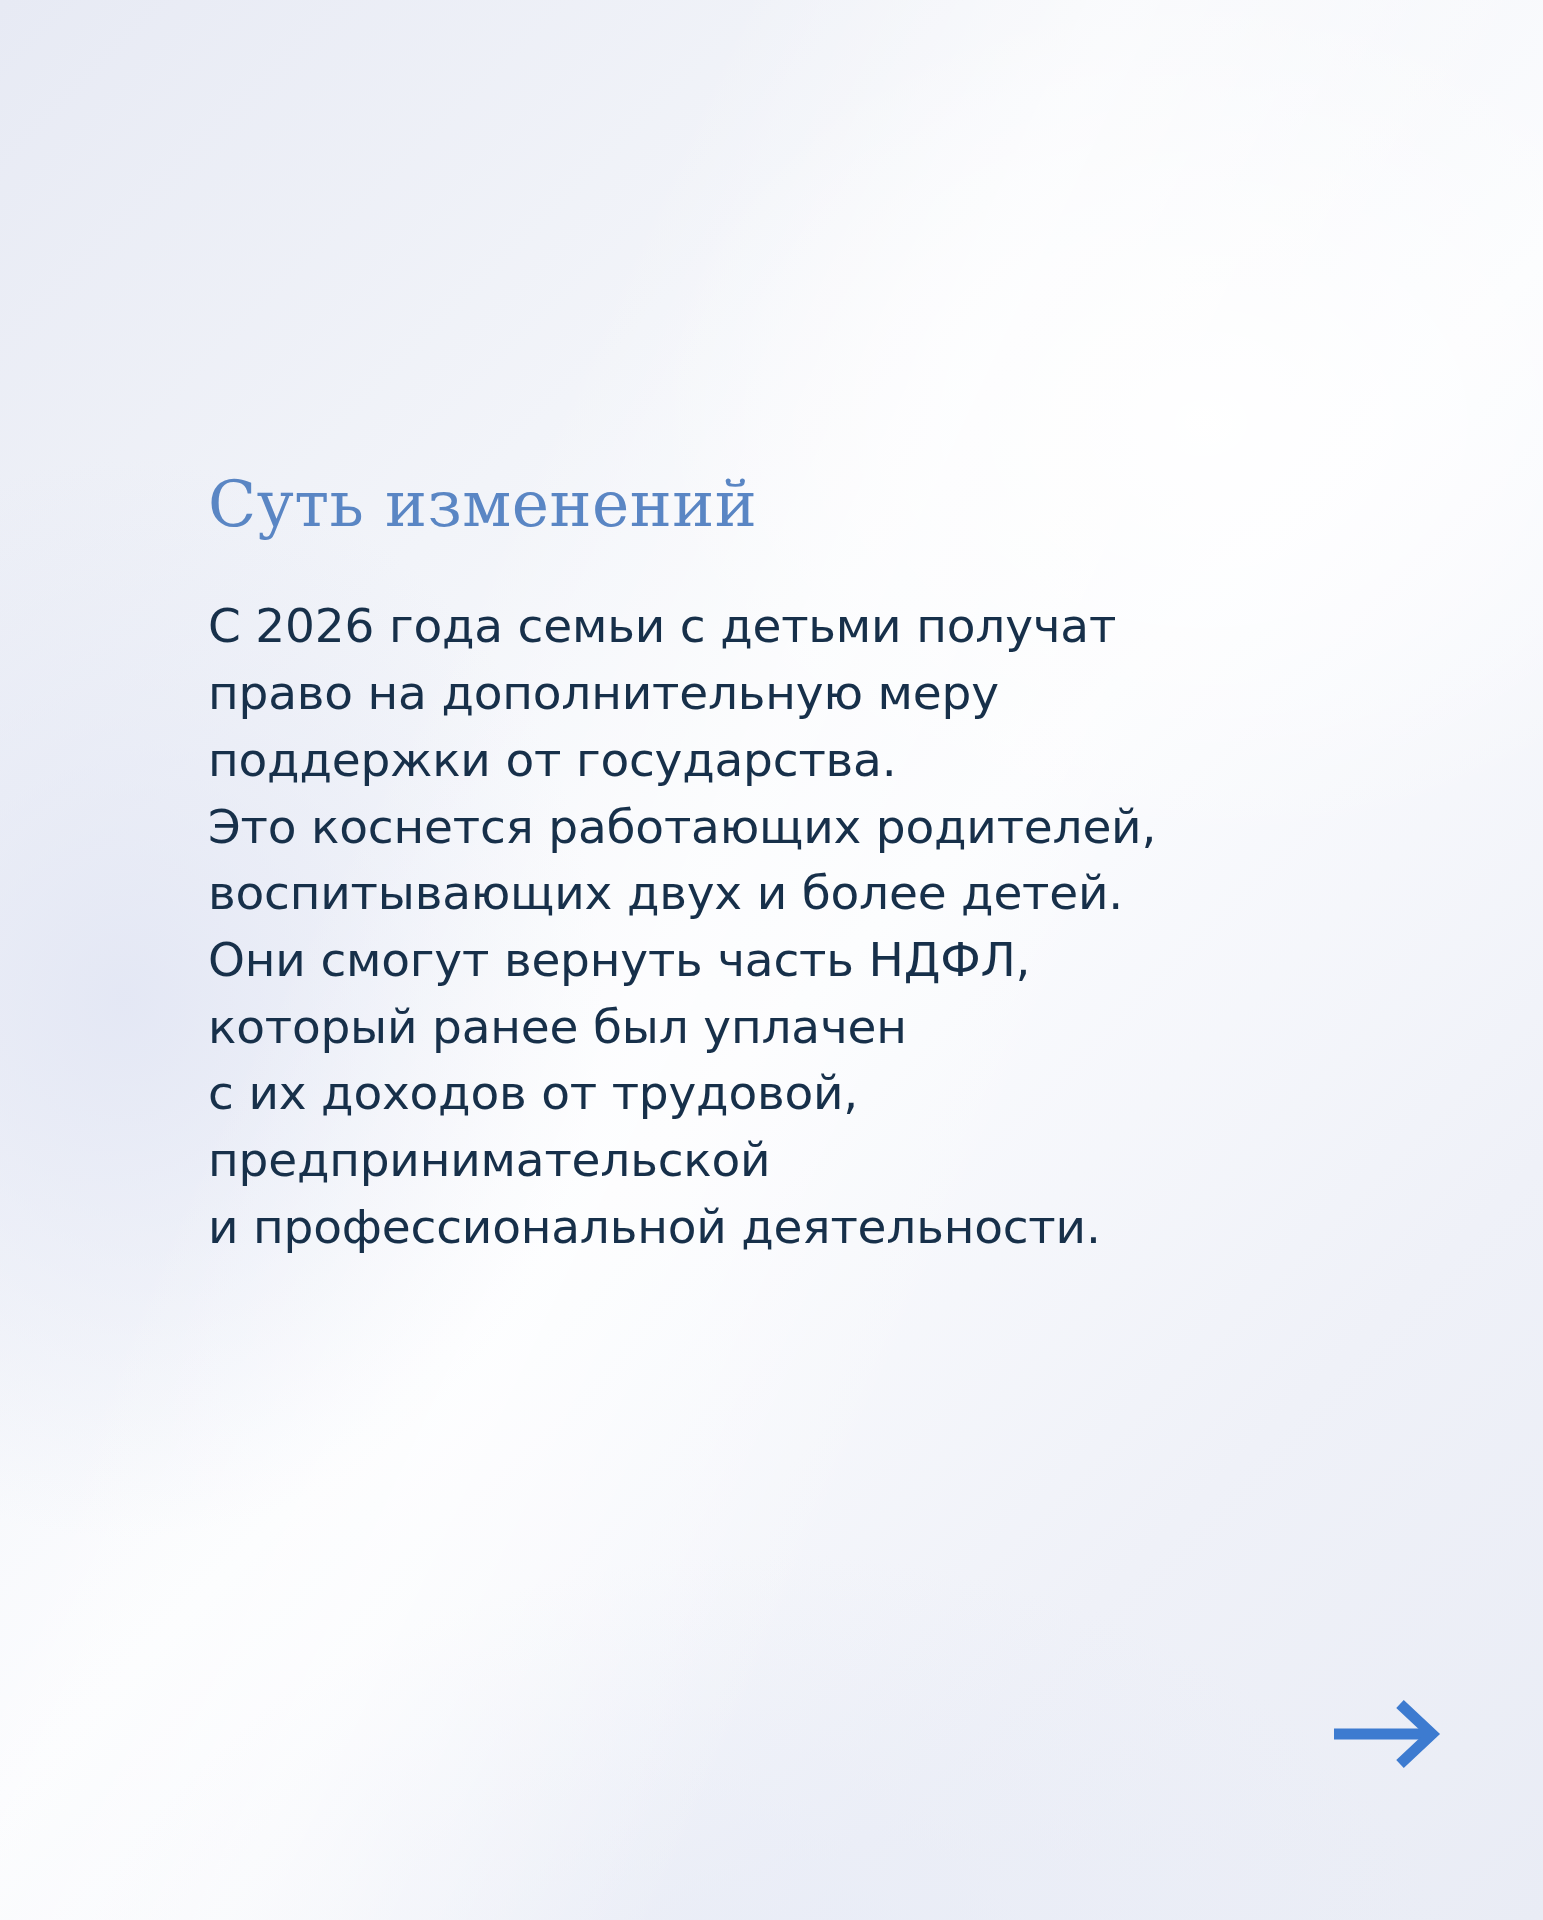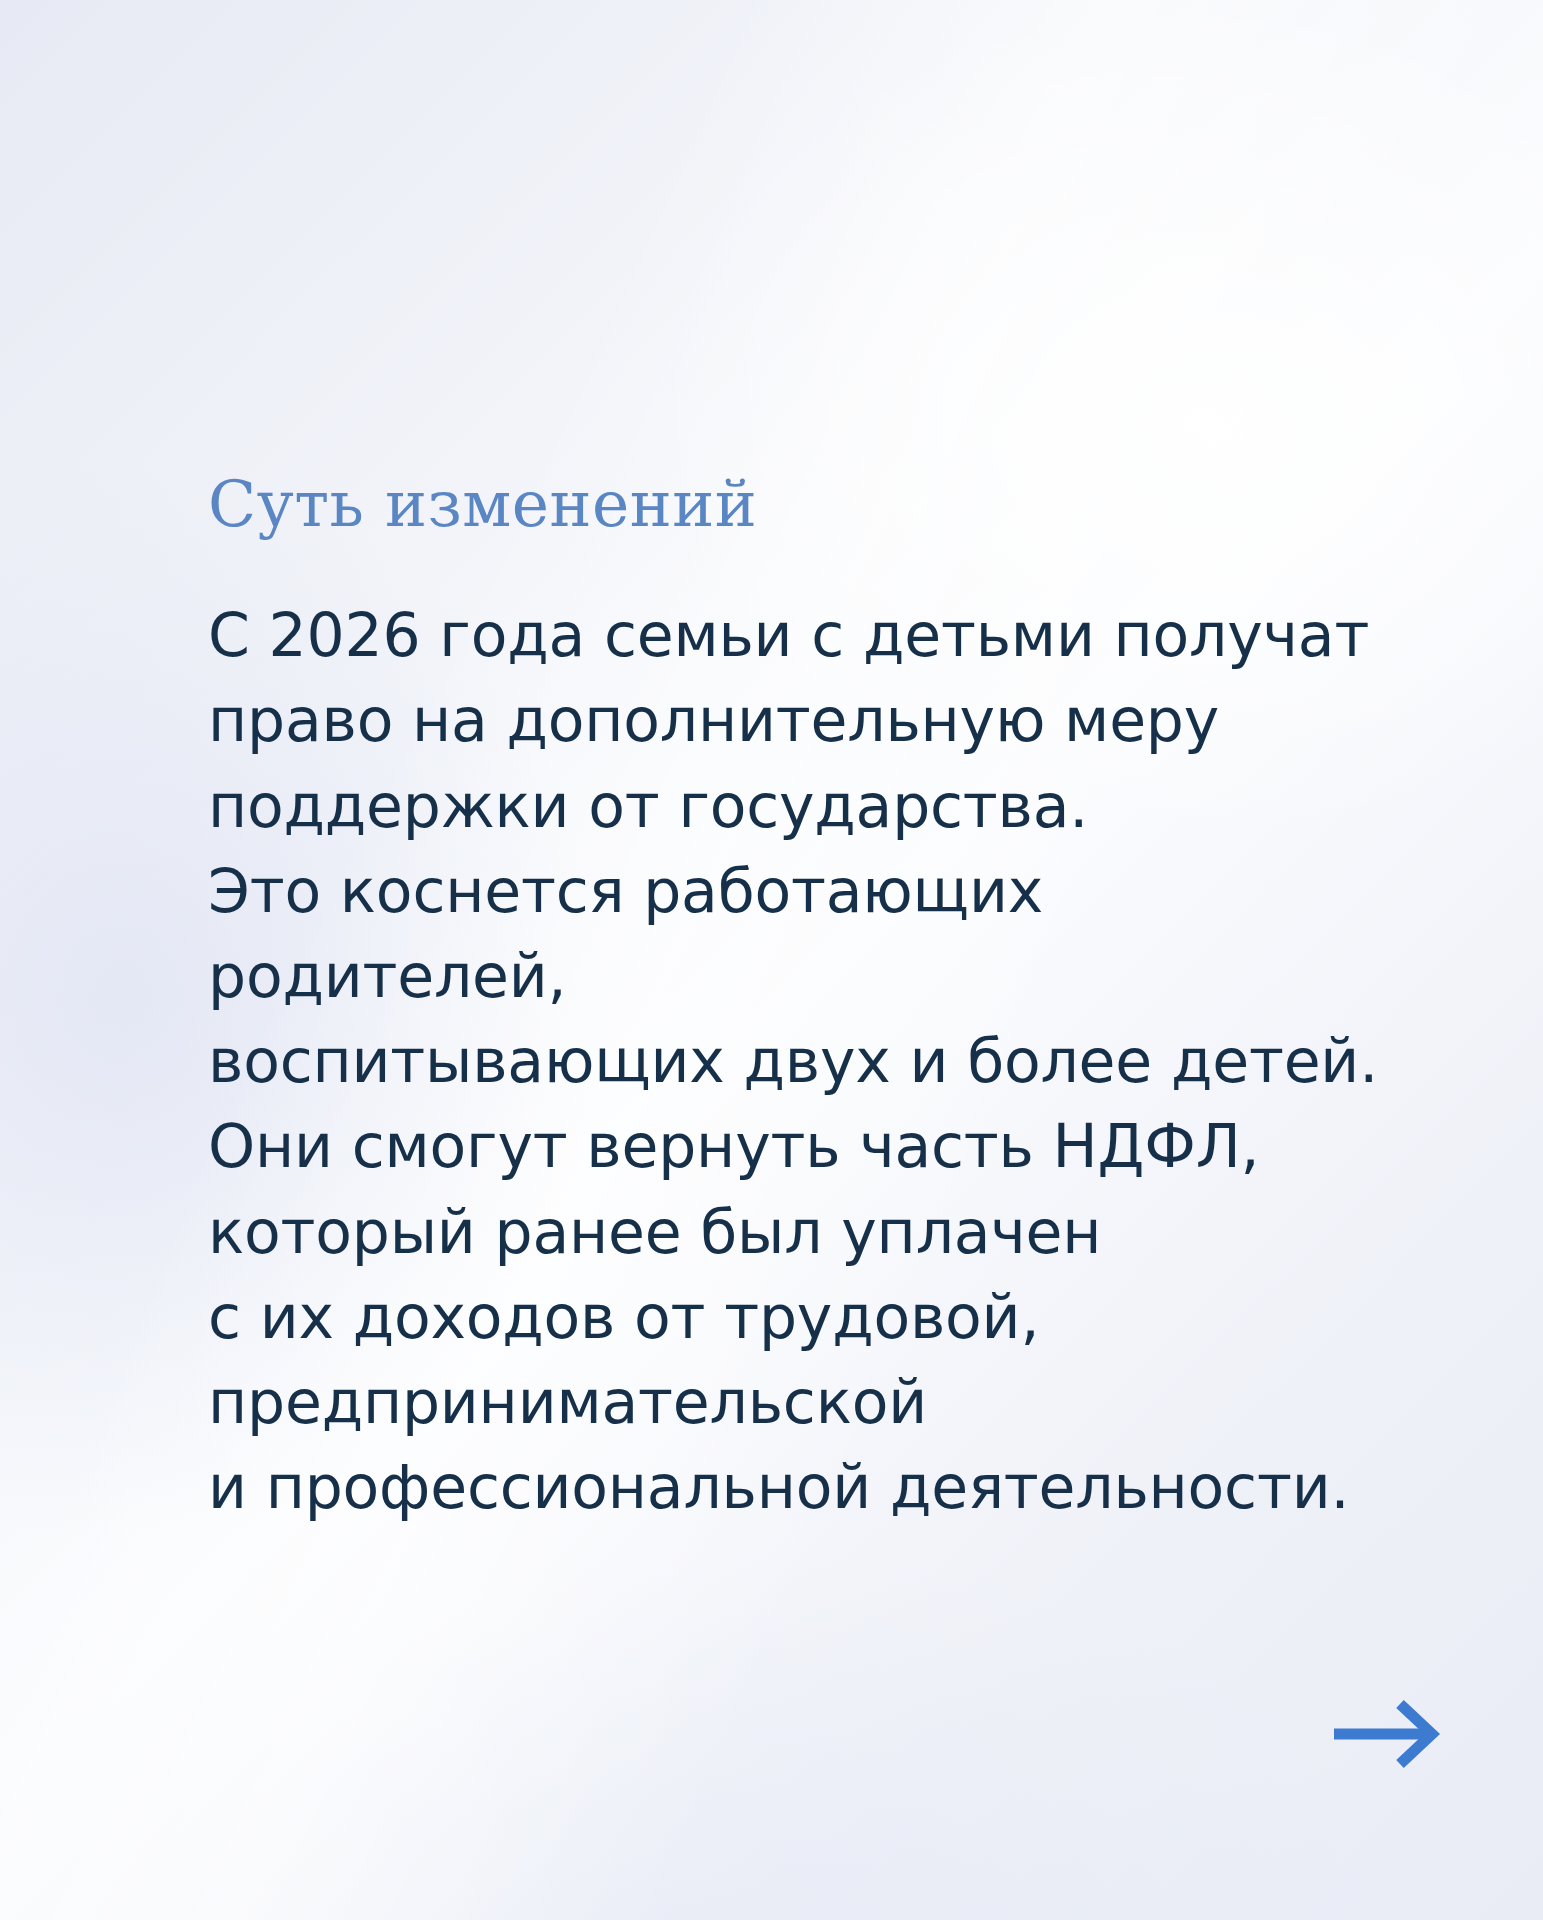--- a/index.html
+++ b/index.html
@@ -42,21 +42,21 @@
     font-family: "DejaVu Serif", serif;
     font-size: 63px;
     line-height: 1.1;
     color: #5a86c4;
     letter-spacing: 0.5px;
     margin: 0 0 54px 0;
     font-weight: 400;
   }
   .body-text {
     font-family: "DejaVu Sans", sans-serif;
-    font-size: 60px;
+    font-size: 47px;
     line-height: 1.42;
     color: #17304a;
     margin: 0;
     white-space: pre-line;
     letter-spacing: -0.2px;
   }
   .arrow-btn {
     position: absolute;
     right: 88px;
     bottom: 140px;

